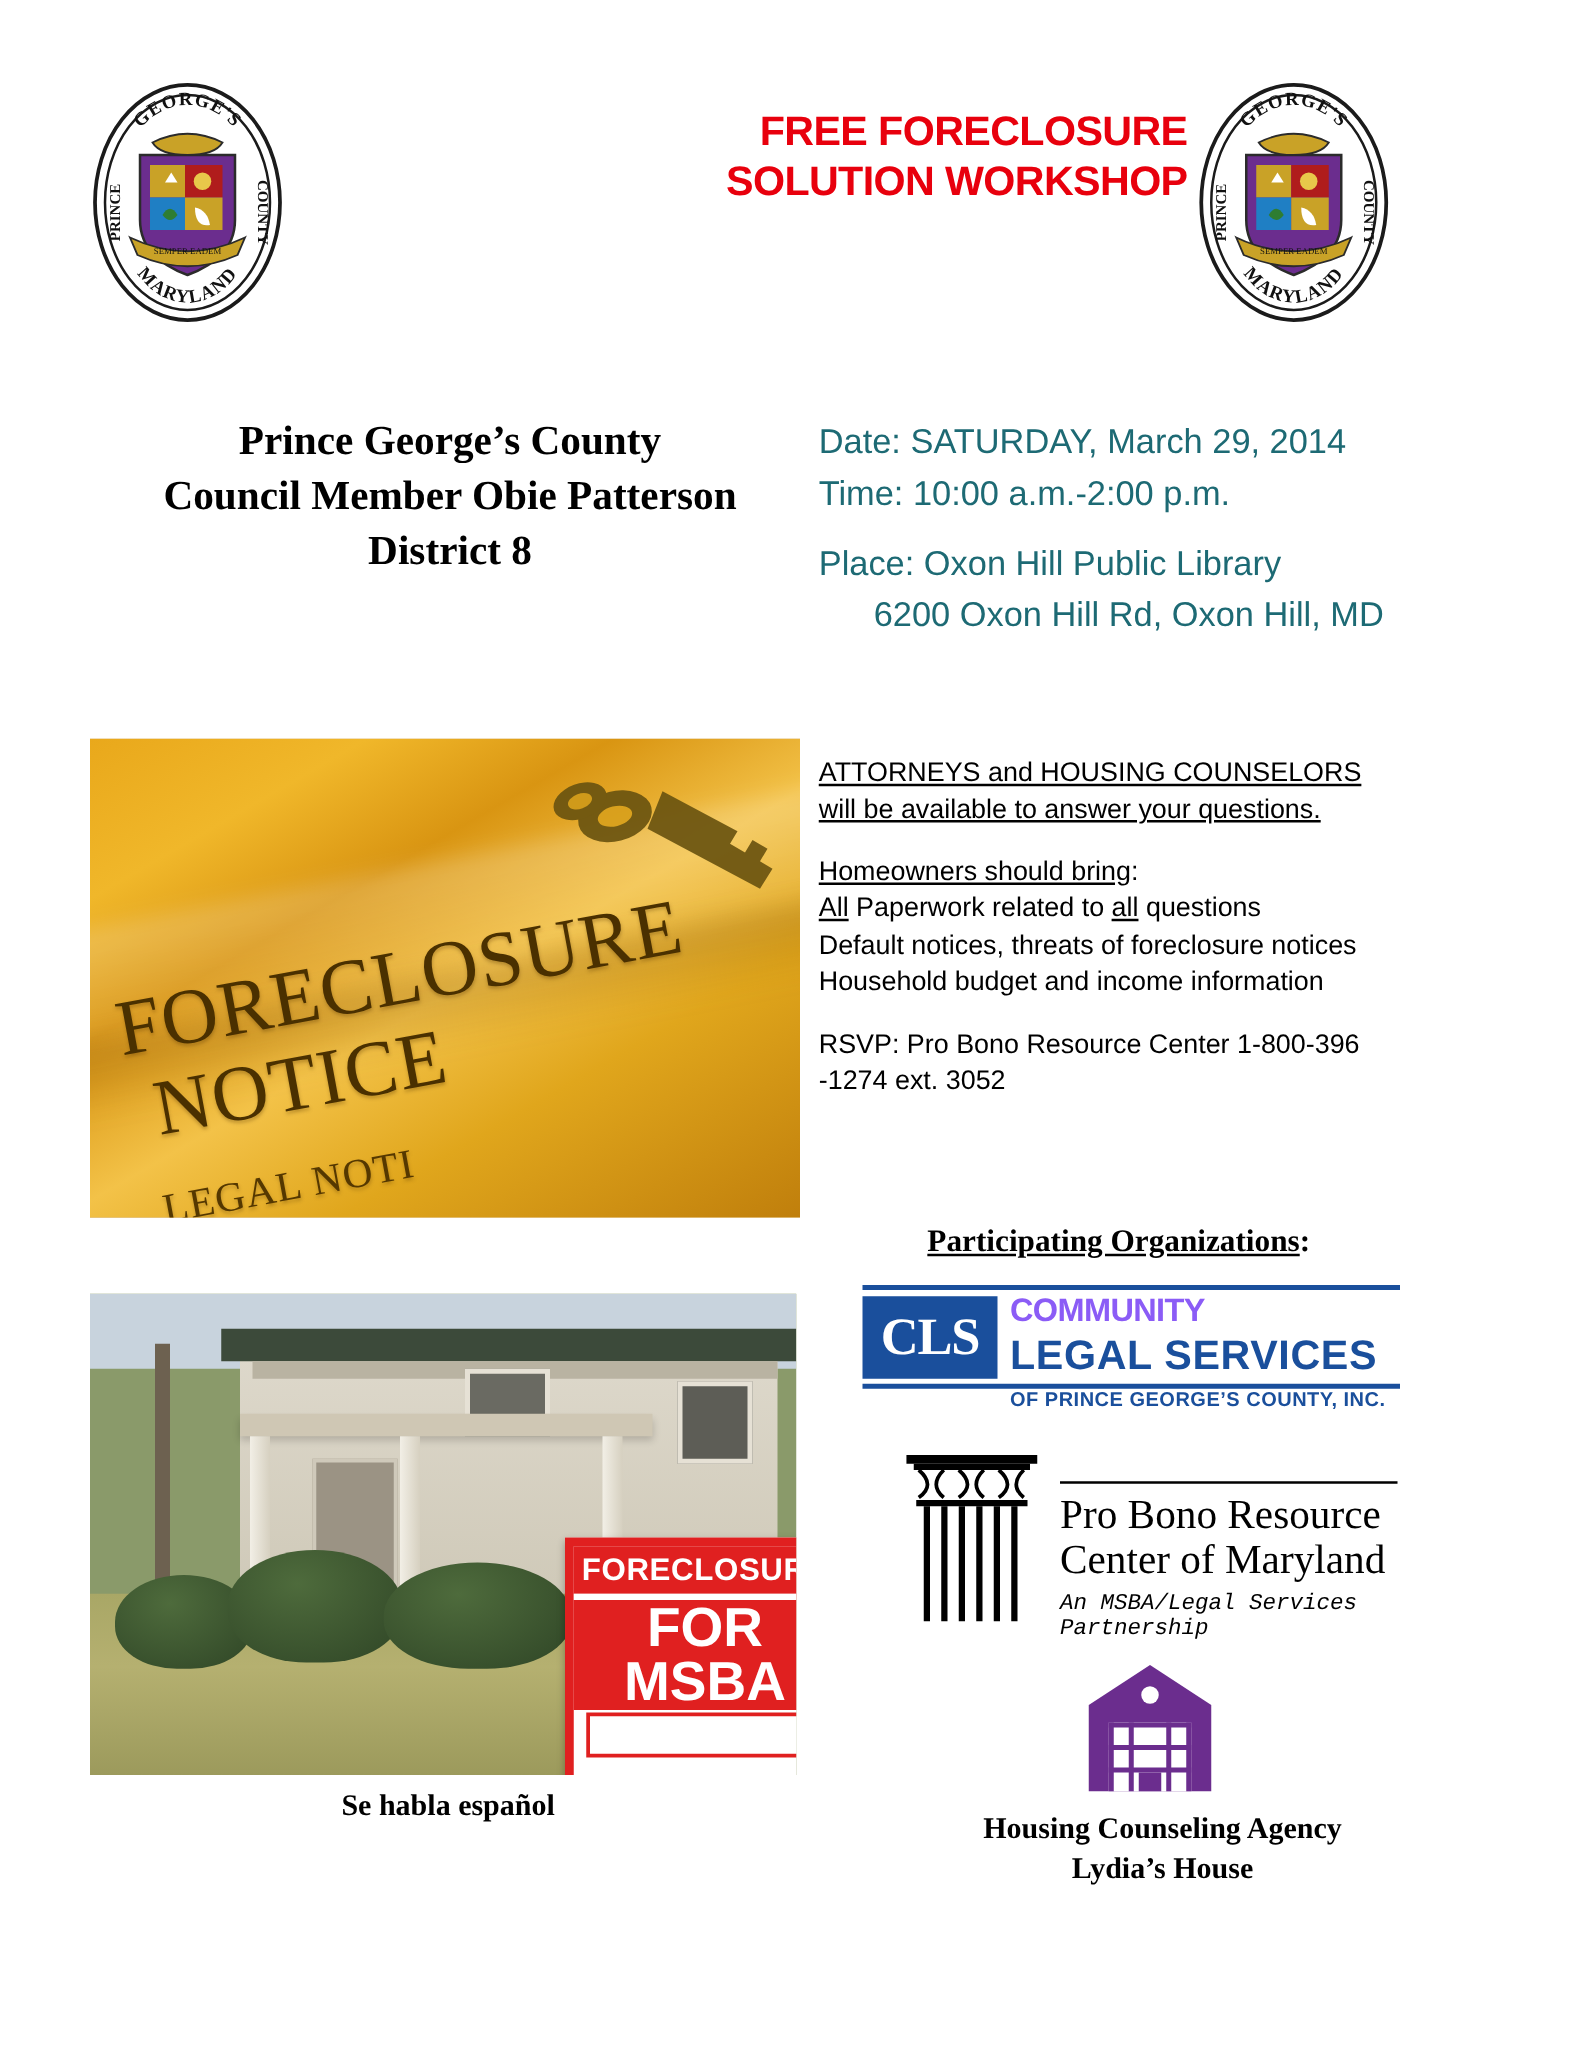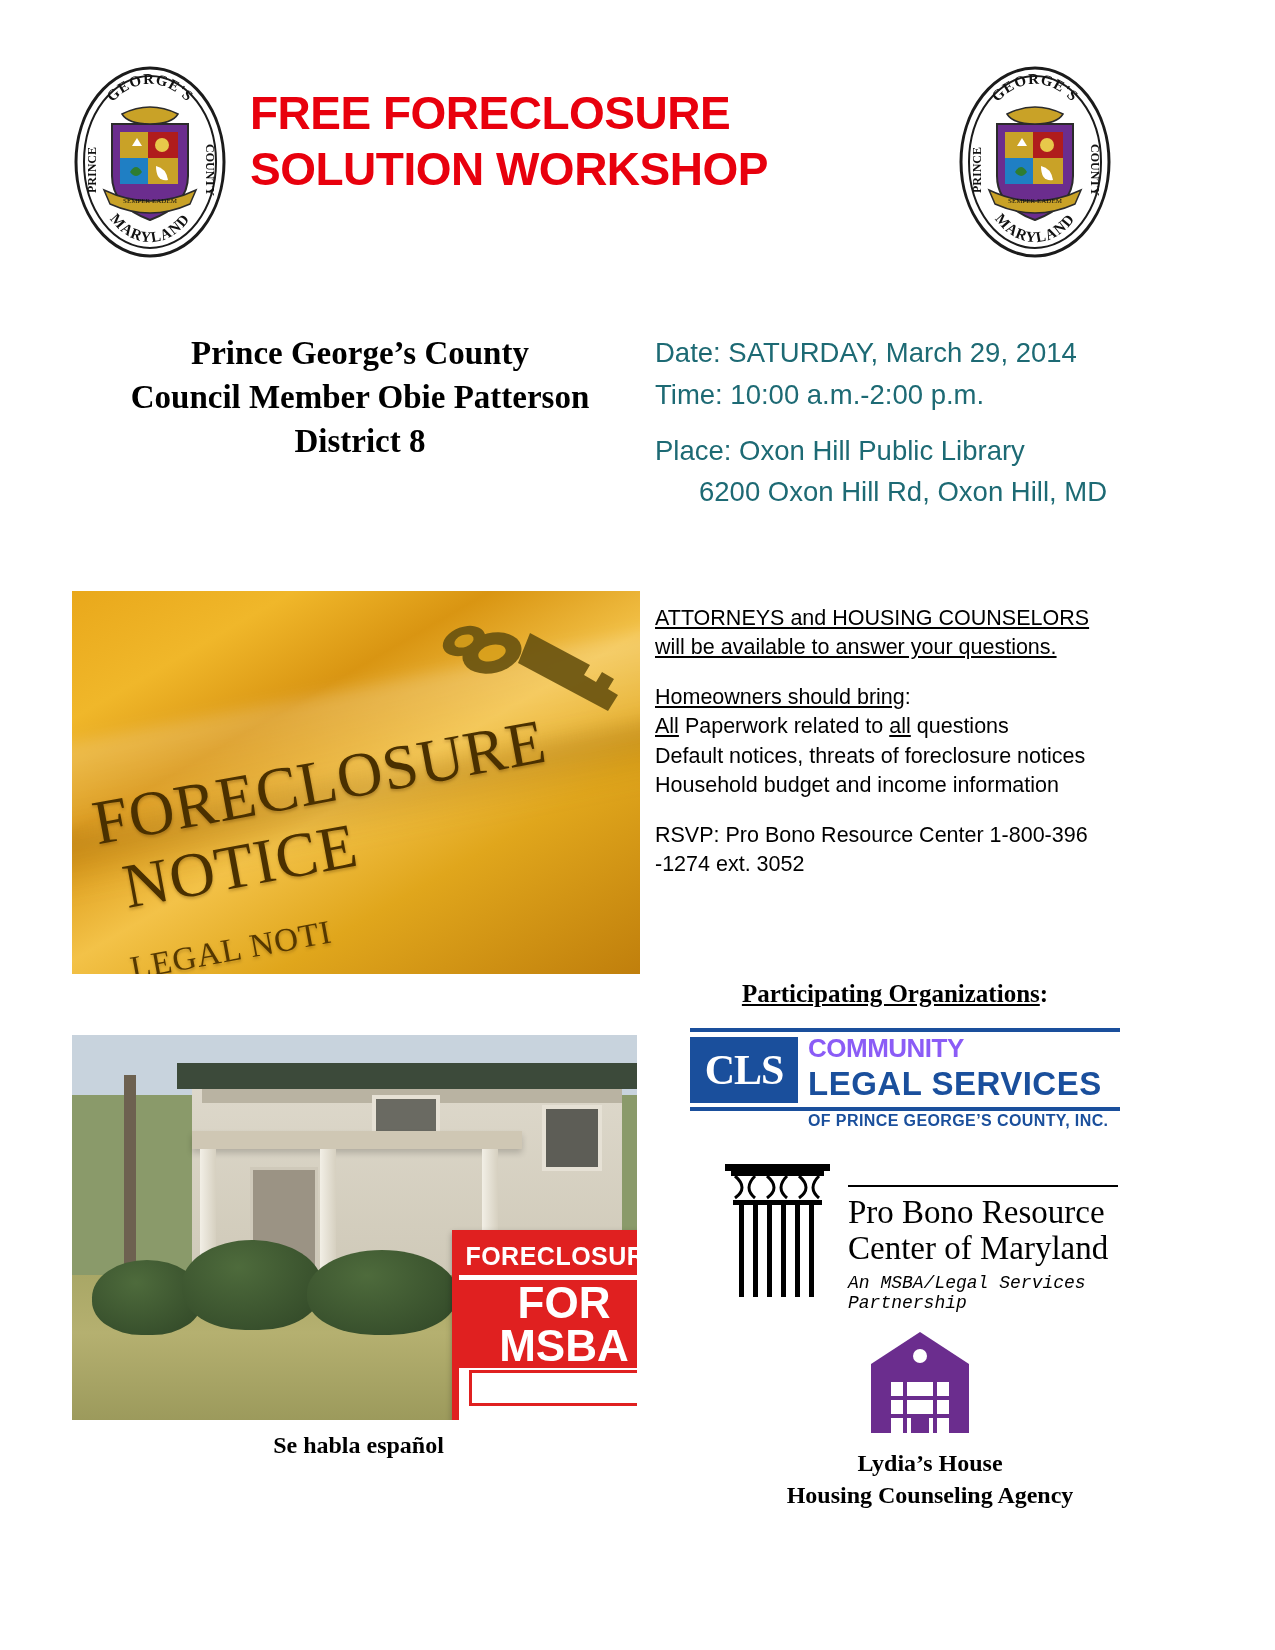--- a/index.html
+++ b/index.html
@@ -23,25 +23,25 @@
   }
   .seal-left { left: 70px; top: 62px; }
   .seal-right { left: 955px; top: 62px; }
 
   
   .title {
     position: absolute;
     left: 250px;
     top: 85px;
     width: 700px;
-    text-align: left;
+    text-align: right;
     color: #e8000d;
     font-family: "Liberation Sans", sans-serif;
     font-weight: bold;
-    font-size: 46px;
+    font-size: 33px;
     line-height: 1.22;
     letter-spacing: -0.5px;
   }
 
   
   .sponsor {
     position: absolute;
     left: 75px;
     top: 332px;
     width: 570px;
@@ -525,22 +525,22 @@
     <rect x="38" y="48" width="4" height="55"></rect>
     <rect x="68" y="48" width="4" height="55"></rect>
     <rect x="22" y="48" width="4" height="55"></rect>
     <rect x="84" y="48" width="4" height="55"></rect>
     <rect x="46" y="88" width="18" height="15"></rect>
   </g>
   <circle cx="55" cy="26" r="7" fill="#ffffff"></circle>
 </svg>
 
 <div class="lydia-text">
+  <div>Housing Counseling Agency</div>
   <div>Lydia’s House</div>
-  <div>Housing Counseling Agency</div>
 </div>
 
 <div class="photo-house">
   <div class="sky"></div>
   <div class="tree-trunk"></div>
   <div class="house-body"></div>
   <div class="roof"></div>
   <div class="roof2"></div>
   <div class="win1"></div>
   <div class="win2"></div>

